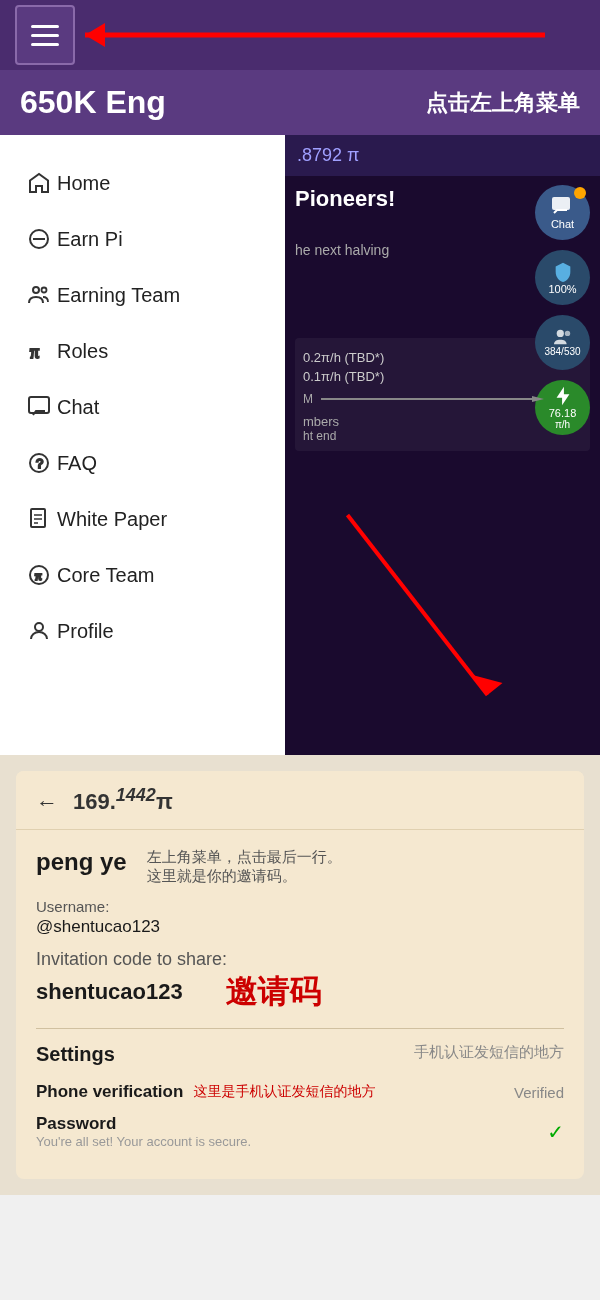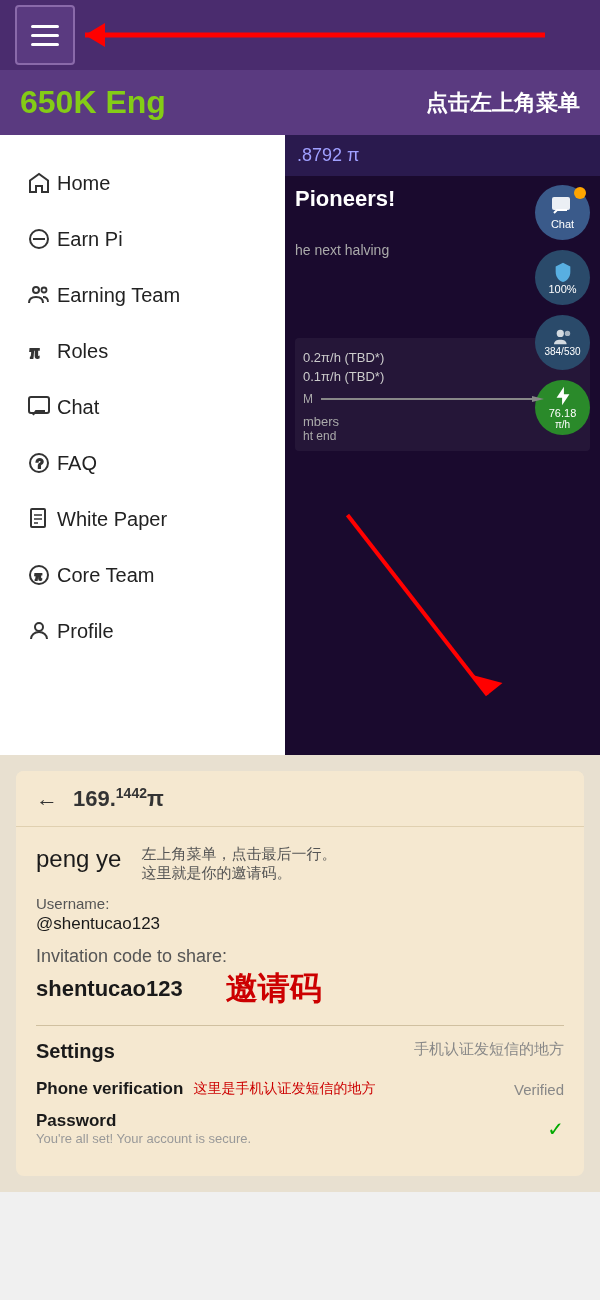--- a/index.html
+++ b/index.html
@@ -57,21 +57,21 @@
     
     .title-bar {
       background: #5a3a80;
       height: 65px;
       display: flex;
       align-items: center;
       padding: 0 20px;
       position: relative;
     }
     .title-text {
-      color: #84cc16;
+      color: #ffffff;
       font-size: 32px;
       font-weight: bold;
     }
     .chinese-instruction {
       position: absolute;
       right: 20px;
       color: white;
       font-size: 22px;
       font-weight: bold;
     }
@@ -231,21 +231,21 @@
     .pi-balance {
       font-size: 22px;
       color: #333;
       font-weight: bold;
     }
     .profile-body {
       padding: 18px 20px;
     }
     .user-name {
       font-size: 24px;
-      font-weight: normal;
+      font-weight: bold;
       color: #1a1a1a;
       margin-bottom: 4px;
     }
     .chinese-note {
       color: #555;
       font-size: 15px;
       margin-left: 20px;
     }
     .field-row {
       margin: 12px 0 4px 0;
@@ -531,21 +531,21 @@
 
   </div>
 </div>
 
 <div style="padding:8px;background:#e8e0d0;">
 <div class="bottom-section">
 
   <div class="profile-header">
     <span class="back-btn">←</span>
     <span class="pi-balance">
-      <span>169.</span><sup style="font-size:14px;">1442</sup><span>π</span>
+      <span>169.</span><sup style="font-size:18px;font-style:italic;">1442</sup><span>π</span>
     </span>
   </div>
 
   <div class="profile-body">
 
     <div style="display:flex;align-items:flex-start;margin-bottom:8px;">
       <span class="user-name">peng ye</span>
       <span class="chinese-note" style="white-space:pre-line;">左上角菜单，点击最后一行。
 这里就是你的邀请码。</span>
     </div>

